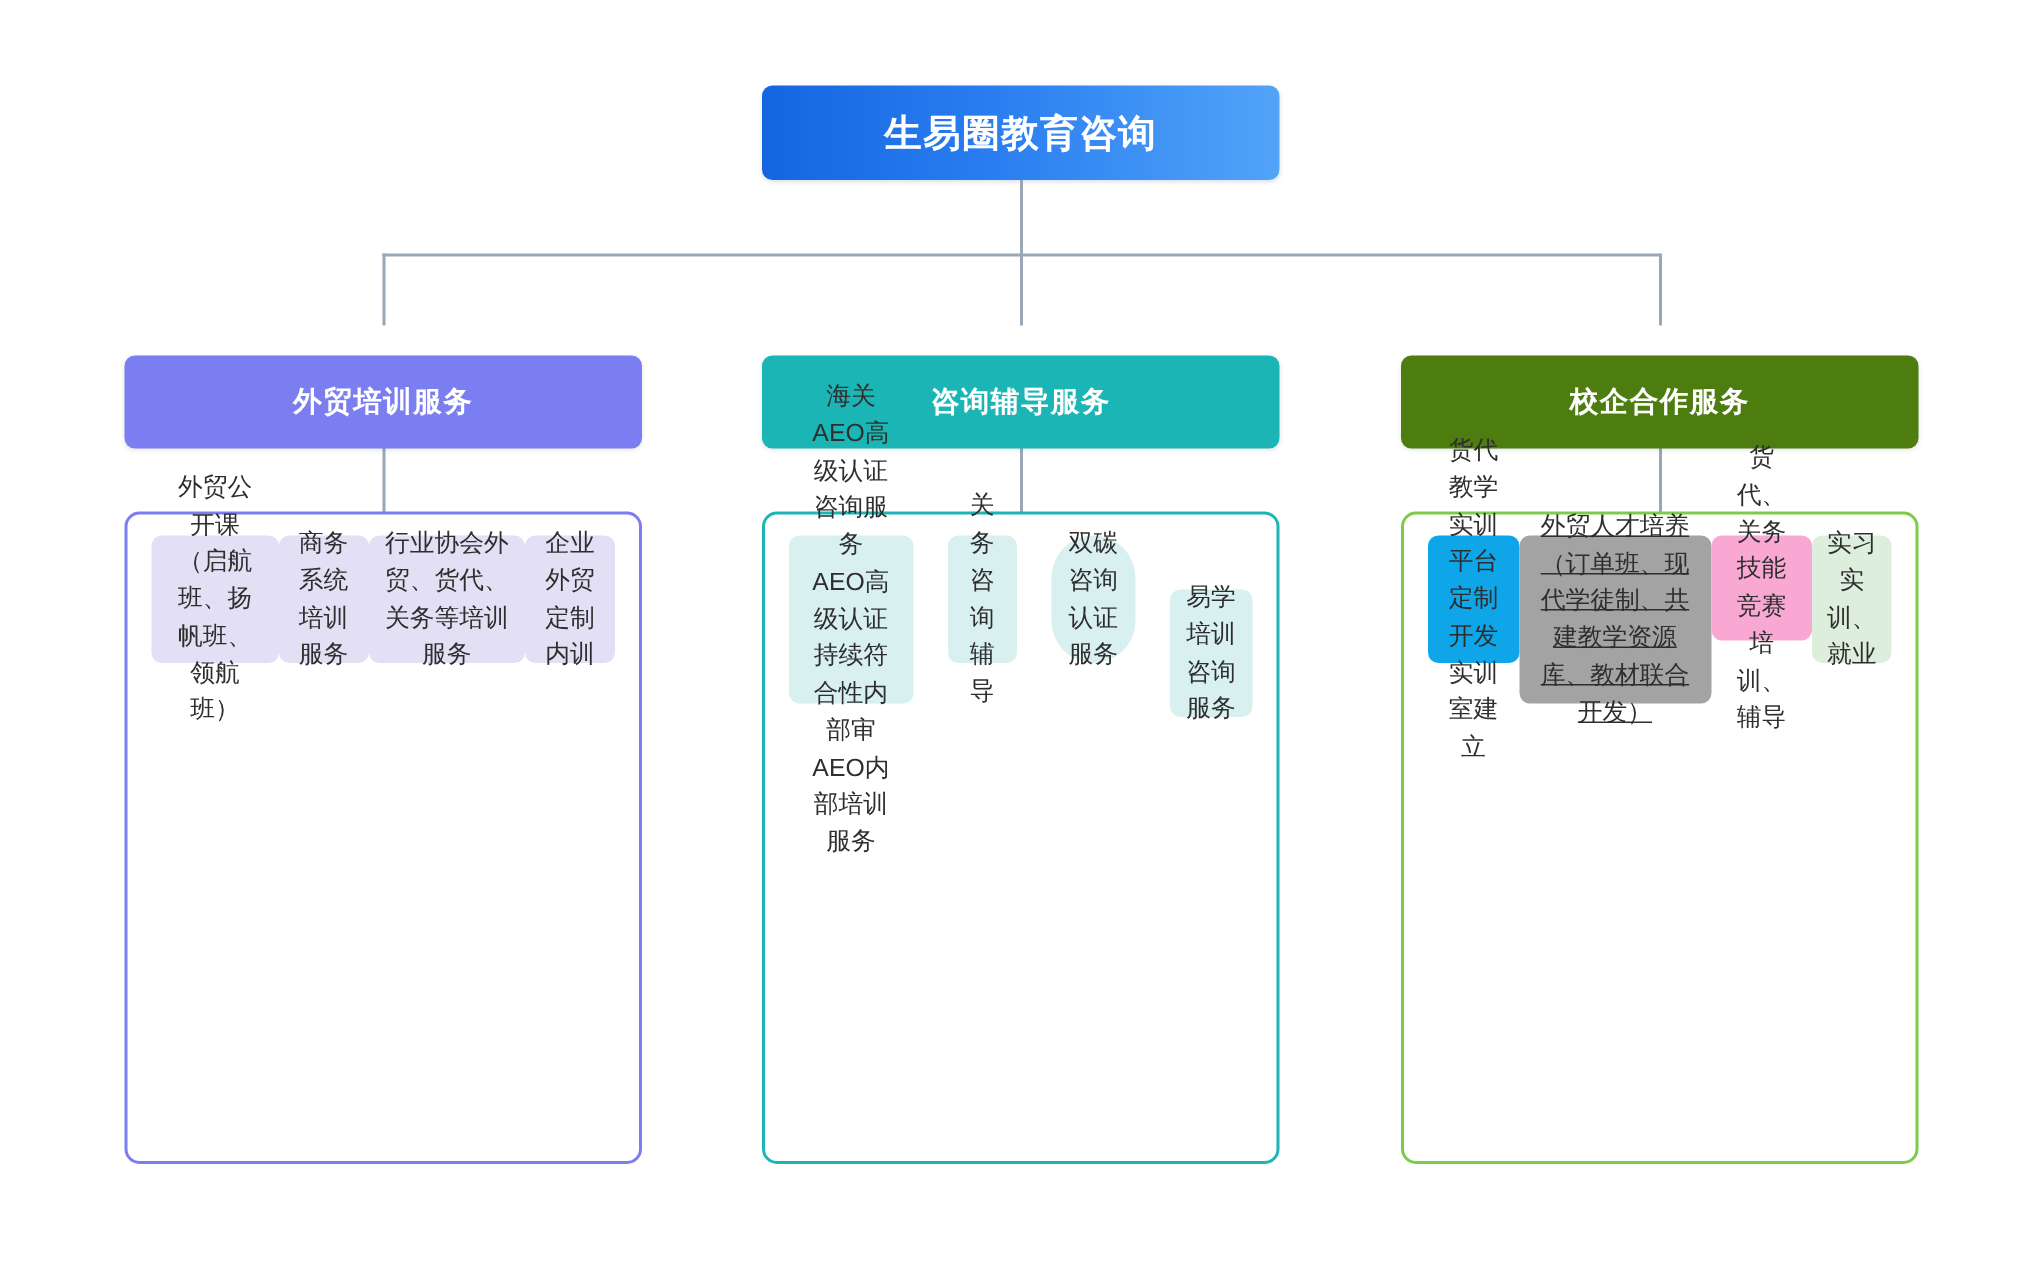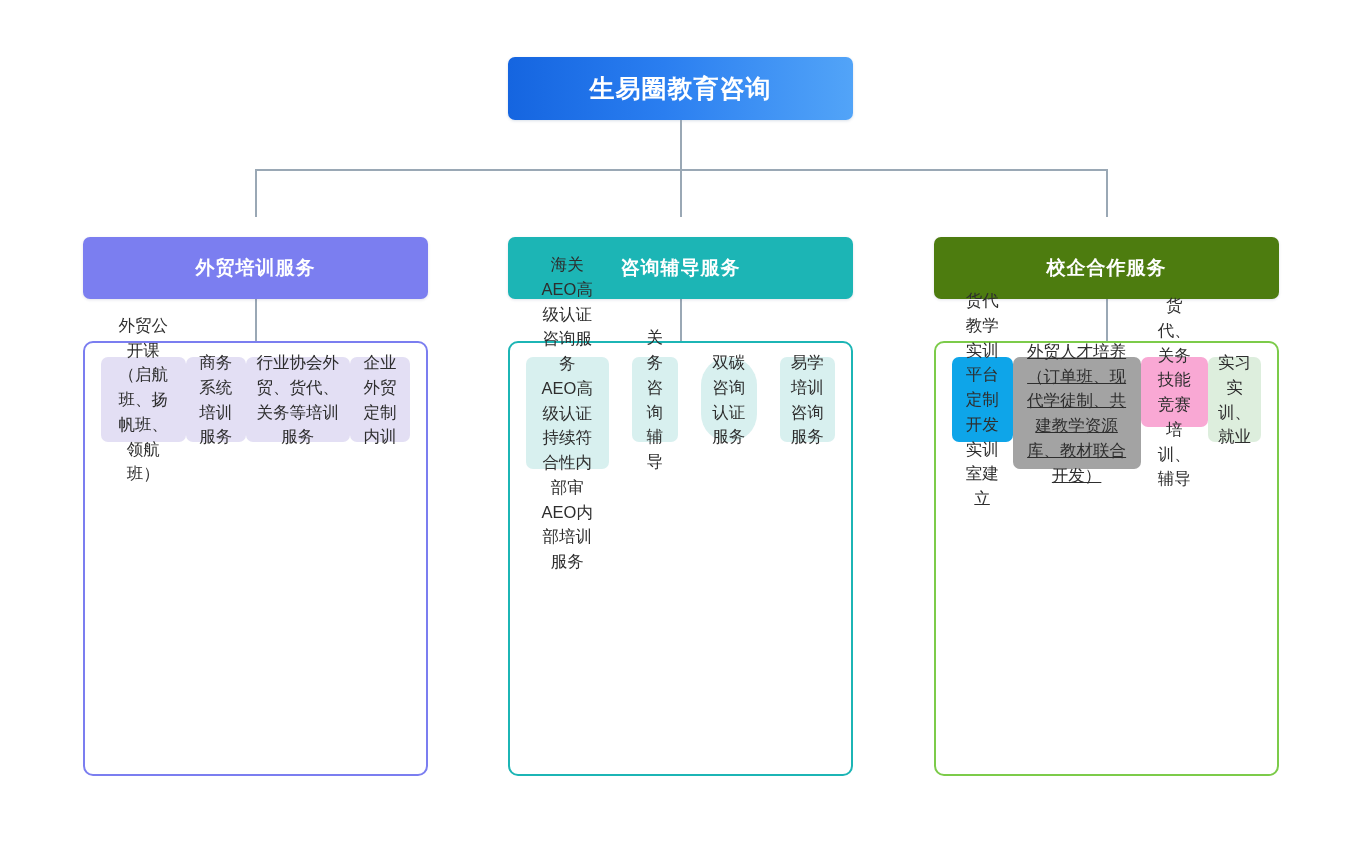--- a/index.html
+++ b/index.html
@@ -155,21 +155,21 @@
     <div class="item-card" style="background: rgb(227, 223, 244);">行业协会外贸、货代、关务等培训服务</div>
     <div class="item-card" style="background: rgb(227, 223, 244);">企业外贸定制内训</div>
   </div>
 
   <div class="col-box c2" style="border-color: rgb(28, 181, 181); gap: 23px;">
     <div class="item-card" style="background: rgb(216, 240, 239);">海关AEO高级认证咨询服务
 AEO高级认证持续符合性内部审
 AEO内部培训服务</div>
     <div class="item-card" style="background: rgb(216, 240, 239);">关务咨询辅导</div>
     <div class="item-card" style="background: rgb(216, 240, 239);">双碳咨询认证服务</div>
-    <div class="item-card" style="background: rgb(216, 240, 239);">易学培训咨询服务</div>
+    <div class="item-card" style="background: rgb(216, 240, 239); margin-top: 36px;">易学培训咨询服务</div>
   </div>
 
   <div class="col-box c3" style="border-color: rgb(124, 203, 74);">
     <div class="item-card" style="background: #0ea5e9;">货代教学实训平台定制开发
 实训室建立</div>
     <div class="item-card" style="background: #a3a3a3; text-decoration: underline;">外贸人才培养（订单班、现代学徒制、共建教学资源库、教材联合开发）</div>
     <div class="item-card" style="background: #f9a8d4;">货代、关务技能竞赛培训、辅导</div>
     <div class="item-card" style="background: rgb(221, 238, 221);">实习实训、就业</div>
   </div>
 

